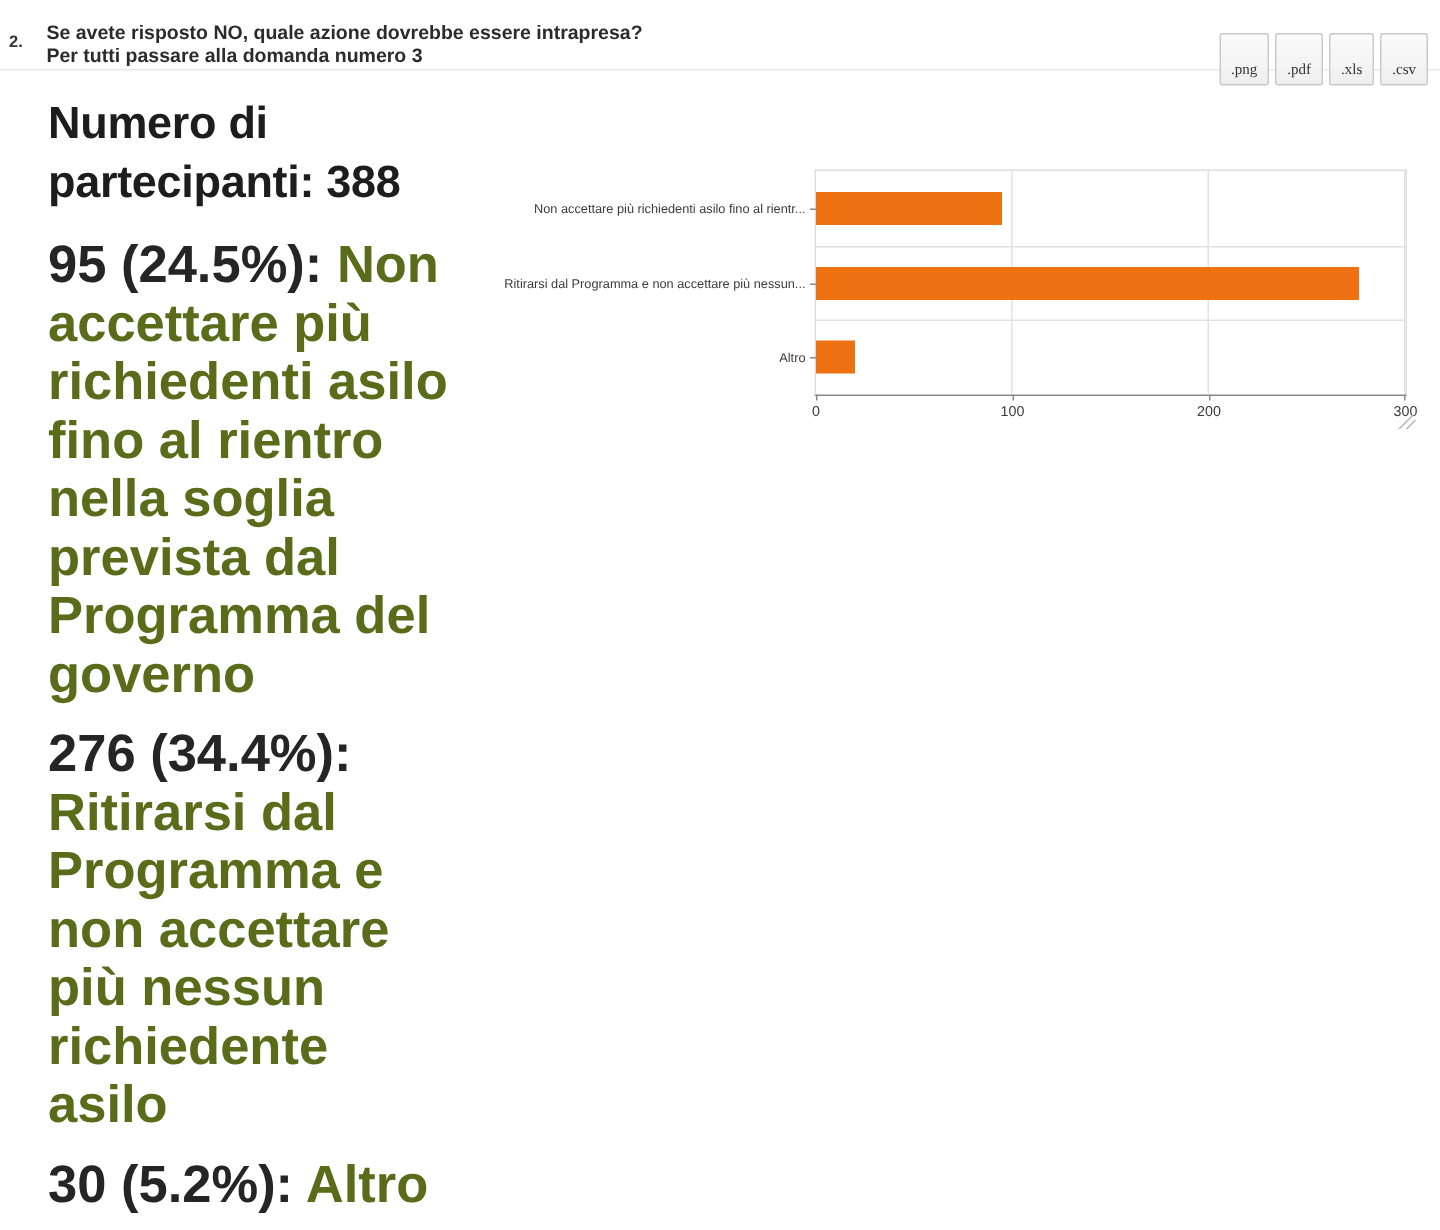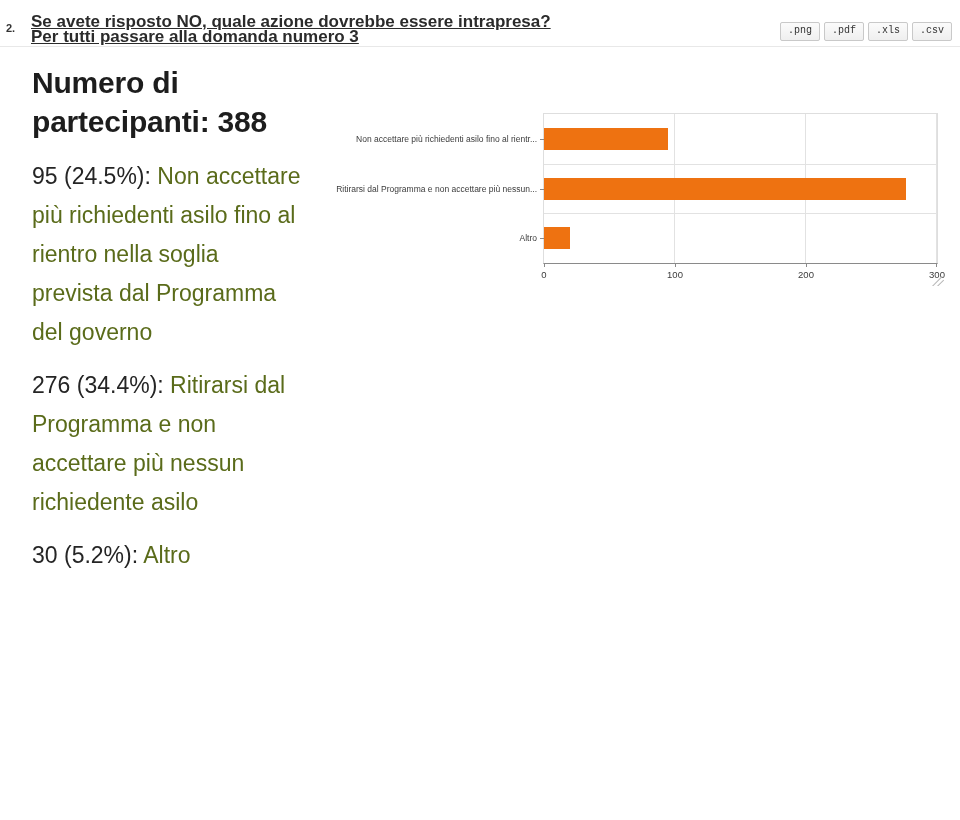--- a/index.html
+++ b/index.html
@@ -27,44 +27,43 @@
     left: 6px;
     top: 22px;
     font-size: 11px;
     font-weight: bold;
     color: #333;
   }
   .q-text {
     position: absolute;
     left: 31px;
     top: 14px;
-    font-size: 17px;
+    font-size: 13px;
     font-weight: bold;
     line-height: 15px;
     color: #2b2b2b;
     max-width: 620px;
-    text-decoration: underline;
   }
   .export-bar {
     position: absolute;
     right: 8px;
     top: 22px;
     display: flex;
     gap: 4px;
   }
   .export-btn {
     font-size: 10px;
     color: #333;
     background: linear-gradient(#fbfbfb, #efefef);
     border: 1px solid #c9c9c9;
     border-radius: 2px;
-    padding: 2px 7px 3px 7px;
+    padding: 18px 7px 3px 7px;
     line-height: 12px;
     cursor: pointer;
-    font-family: Liberation Mono, monospace;
+    font-family: Liberation Serif, serif;
   }
 
   
   .content {
     position: relative;
     height: 774px;
     padding-left: 28px;
   }
 
   .left-col {
@@ -75,25 +74,25 @@
   }
   .participants {
     font-size: 30px;
     font-weight: bold;
     line-height: 39px;
     color: #1d1d1d;
     margin: 0 0 16px 0;
     letter-spacing: -0.2px;
   }
   .answer-line {
-    font-size: 23px;
+    font-size: 35px;
     line-height: 39px;
     color: #252525;
     margin-bottom: 14px;
-    font-weight: normal;
+    font-weight: bold;
   }
   .answer-line .label {
     color: #5a6b1a;
   }
 
   
   .chart-wrap {
     position: absolute;
     left: 300px;
     top: 22px;

